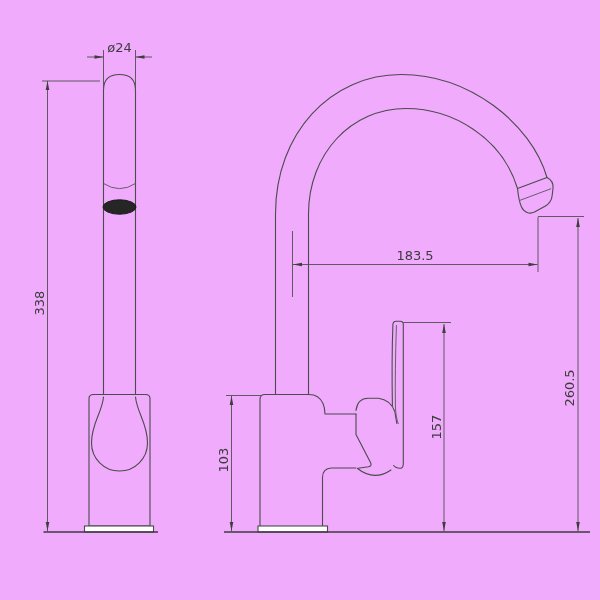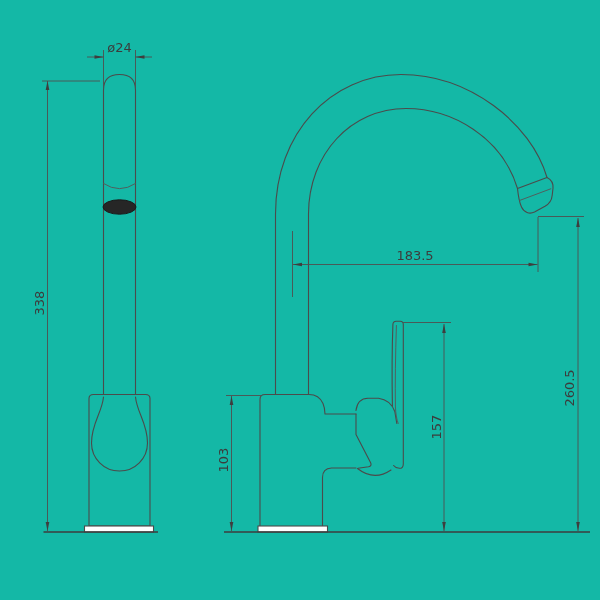--- a/index.html
+++ b/index.html
@@ -1,16 +1,16 @@
 <!DOCTYPE html>
 <html><head>
 <meta charset="utf-8">
 <style>
   html,body{margin:0;padding:0;background:#ffffff;}
-  .stage{position:relative;width:600px;height:600px;background:#14b8a6;overflow:hidden;
+  .stage{position:relative;width:600px;height:600px;background:#f0abfc;overflow:hidden;
          font-family:"DejaVu Sans",sans-serif;}
   svg{display:block;}
   .outline{fill:none;stroke:#4b4b4b;stroke-width:1.1;stroke-linecap:round;stroke-linejoin:round;}
   .thin{fill:none;stroke:#565656;stroke-width:0.9;stroke-linecap:round;}
   .dim{fill:none;stroke:#4f4f4f;stroke-width:0.9;stroke-linecap:butt;}
   .arrow{fill:#3e3e3e;stroke:none;}
   .ground{fill:none;stroke:#3c3c3c;stroke-width:1.5;stroke-linecap:butt;}
   .plate{fill:#ffffff;stroke:#4b4b4b;stroke-width:1.1;}
   text{font-family:"DejaVu Sans",sans-serif;font-size:13px;fill:#3c3c3c;}
 </style>

